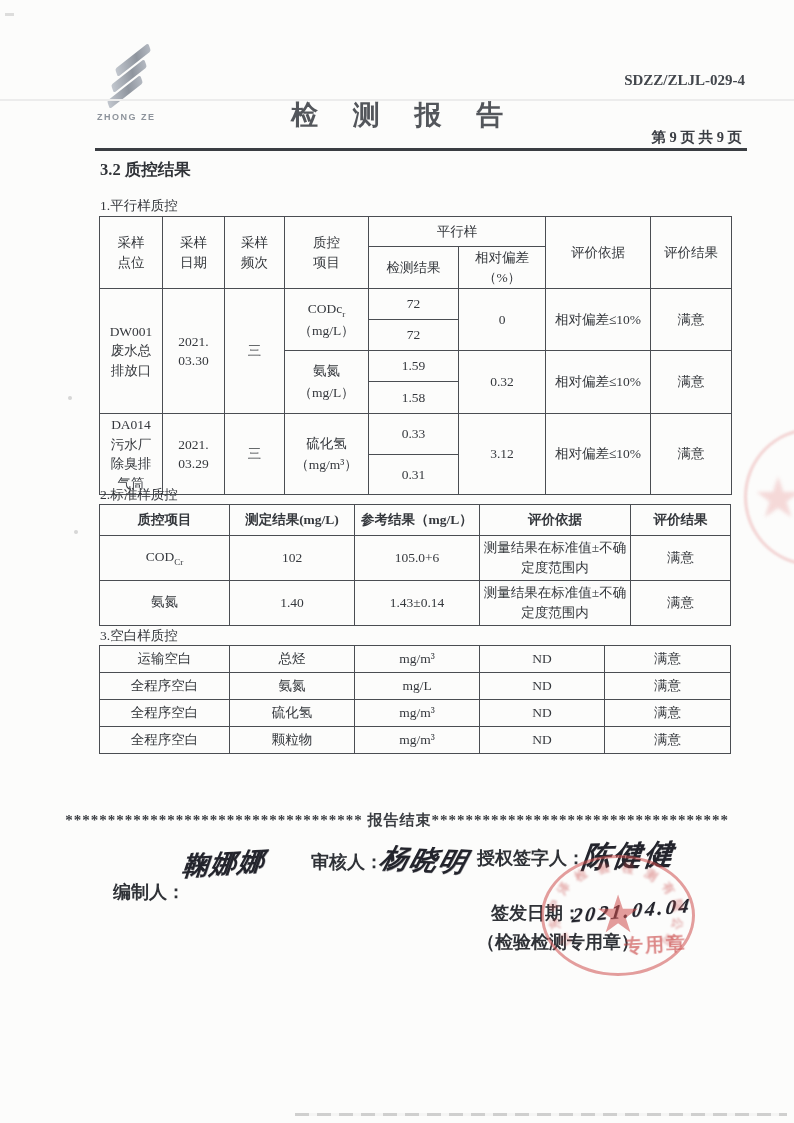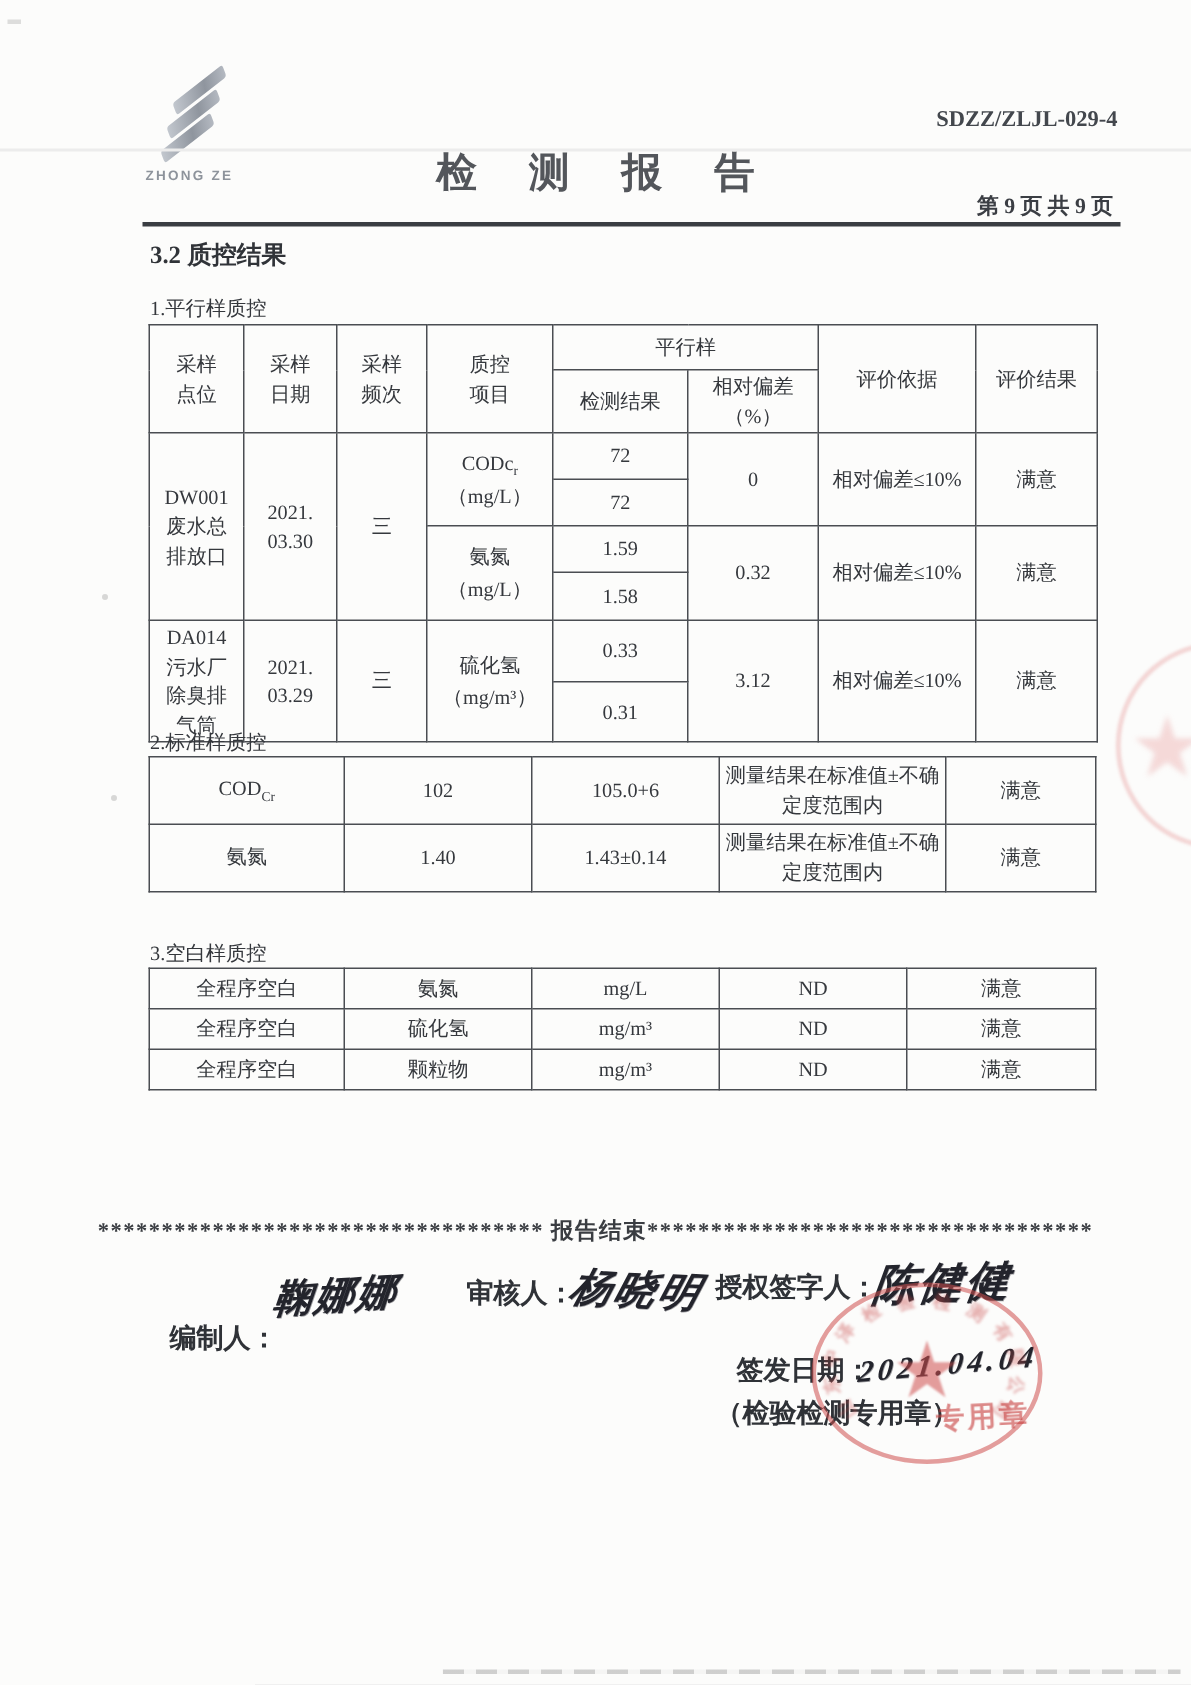--- a/index.html
+++ b/index.html
@@ -180,20 +180,27 @@
   <div class="tcaption cap2">2.标准样质控</div>
   <table class="t2">
     <colgroup>
         <col style="width:130px">
         <col style="width:125px">
         <col style="width:125px">
         <col style="width:151px">
         <col style="width:100px">
       </colgroup>
     <tbody>
+        <tr class="hr">
+      <th style="font-weight:700">质控项目</th>
+      <th style="font-weight:700">测定结果(mg/L)</th>
+      <th style="font-weight:700">参考结果（mg/L）</th>
+      <th style="font-weight:700">评价依据</th>
+      <th style="font-weight:700">评价结果</th>
+    </tr>
     <tr class="dr">
       <td><span>COD</span><sub>Cr</sub></td>
       <td>102</td>
       <td>105.0+6</td>
       <td>测量结果在标准值±不确定度范围内</td>
       <td>满意</td>
     </tr>
     <tr class="dr">
       <td><span>氨氮</span><sub></sub></td>
       <td>1.40</td>
@@ -207,20 +214,27 @@
   <div class="tcaption cap3">3.空白样质控</div>
   <table class="t3">
     <colgroup>
         <col style="width:130px">
         <col style="width:125px">
         <col style="width:125px">
         <col style="width:125px">
         <col style="width:126px">
       </colgroup>
     <tbody>
+    <tr class="dr">
+      <td>运输空白</td>
+      <td>总烃</td>
+      <td>mg/m³</td>
+      <td>ND</td>
+      <td>满意</td>
+    </tr>
     <tr class="dr">
       <td>全程序空白</td>
       <td>氨氮</td>
       <td>mg/L</td>
       <td>ND</td>
       <td>满意</td>
     </tr>
     <tr class="dr">
       <td>全程序空白</td>
       <td>硫化氢</td>

